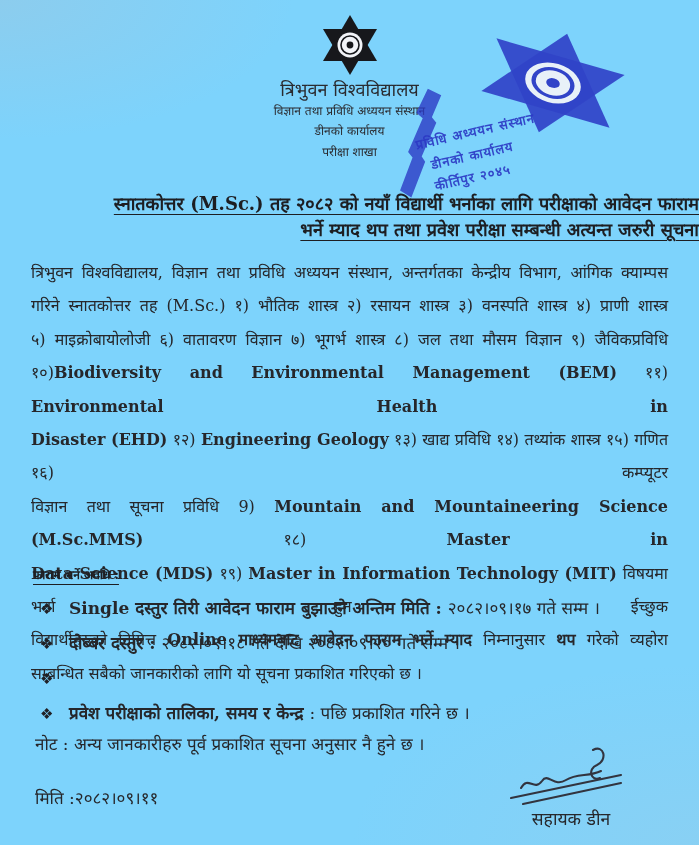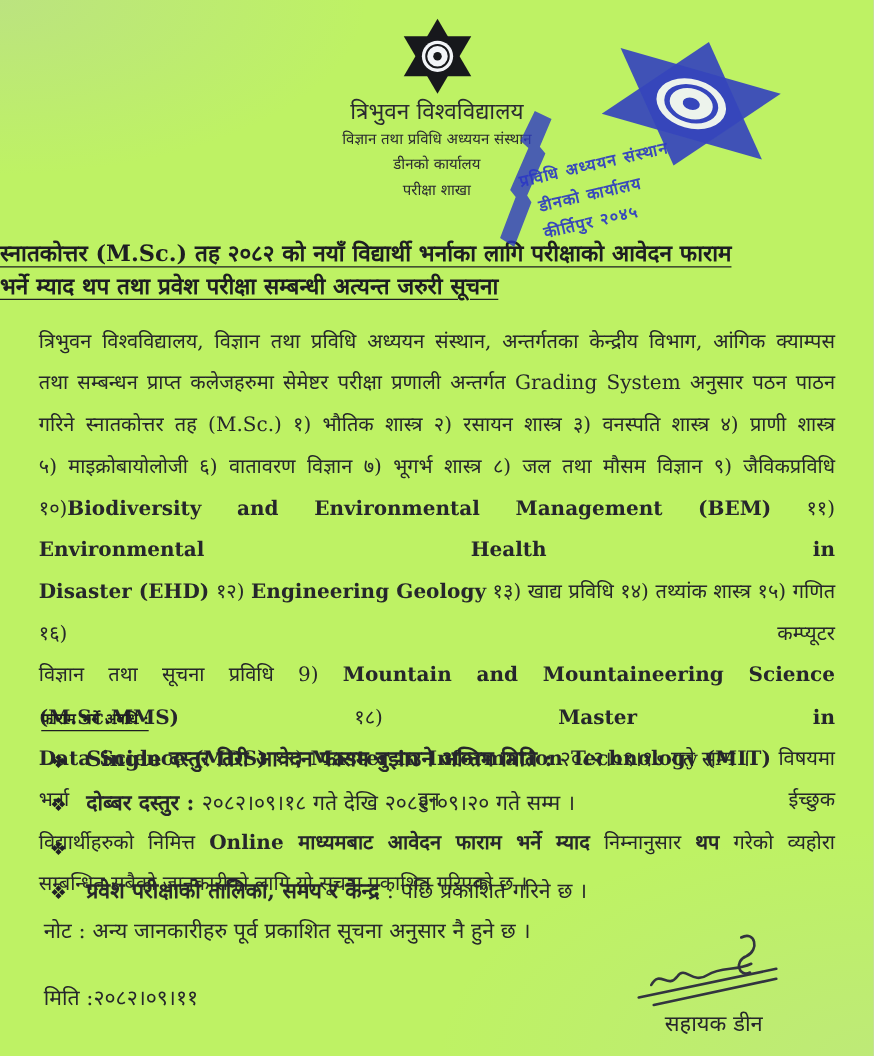--- a/index.html
+++ b/index.html
@@ -1,18 +1,18 @@
 <!DOCTYPE html>
 <html><head>
 <meta charset="utf-8">
 <style>
   html,body{margin:0;padding:0;background:#c9ccd2;}
   .page{
     position:relative; width:699px; height:845px; margin:0 auto;
-    background:#bef264; color:#26272b; overflow:hidden;
+    background:#7dd3fc; color:#26272b; overflow:hidden;
     font-family:"DejaVu Serif","Liberation Serif",serif;
   }
   .page::after{
     content:""; position:absolute; inset:0; pointer-events:none;
     background:
       radial-gradient(420px 200px at 0% 0%, rgba(180,188,200,.28), rgba(180,188,200,0) 70%),
       radial-gradient(500px 260px at 100% 100%, rgba(190,196,206,.18), rgba(190,196,206,0) 70%);
   }
   
   .letterhead{position:absolute; top:14px; left:0; right:0; text-align:center; z-index:2;}
@@ -21,21 +21,21 @@
   .lh-line.first{font-size:18px;}
   
   .stamp{position:absolute; left:388px; top:26px; width:272px; height:192px; z-index:3; color:#2b38c4;}
   .stamp-star{position:absolute; left:86px; top:4px; transform:rotate(16deg); opacity:.92;}
   .stamp-blob{position:absolute; left:4px; top:58px; opacity:.88; transform:rotate(6deg);}
   .stamp-text{position:absolute; font-weight:bold; font-size:13px; letter-spacing:1px; opacity:.9; white-space:nowrap; transform:rotate(-13deg);}
   .stamp-t1{left:26px; top:96px;}
   .stamp-t2{left:42px; top:120px;}
   .stamp-t3{left:46px; top:142px;}
   
-  .title{position:absolute; top:191px; left:0; right:0; text-align:left; z-index:2;
+  .title{position:absolute; top:191px; left:0; right:0; text-align:right; z-index:2;
          font-weight:bold; font-size:18px; line-height:26px; color:#1d1e22;}
   .title .tline{text-decoration:underline; text-underline-offset:4px; text-decoration-thickness:1px;}
   
   .body-par{position:absolute; top:256px; left:31px; width:637px; font-size:16px; line-height:33.4px; color:#26272b; z-index:2;}
   .rl{width:100%;}
   .rl.just{text-align:justify; text-align-last:justify;}
   .b{font-weight:bold;}
   
   .section-heading{position:absolute; top:566px; left:33px; font-weight:bold; font-size:12px; color:#1d1e22; z-index:2;
                    text-decoration:underline; text-underline-offset:5px; text-decoration-thickness:1px;}
@@ -85,21 +85,20 @@
     <div class="stamp-text stamp-t3">कीर्तिपुर २०४५</div>
   </div>
 
   <div class="title">
     <div><span class="tline">स्नातकोत्तर (M.Sc.) तह २०८२ को नयाँ विद्यार्थी भर्नाका लागि परीक्षाको आवेदन फाराम</span></div>
     <div><span class="tline">भर्ने म्याद थप तथा प्रवेश परीक्षा सम्बन्धी अत्यन्त जरुरी सूचना</span></div>
   </div>
 
   <div class="body-par">
       <div class="rl just"><span>त्रिभुवन विश्वविद्यालय, विज्ञान तथा प्रविधि अध्ययन संस्थान, अन्तर्गतका केन्द्रीय विभाग, आंगिक क्याम्पस</span></div>
-      <div class="rl just"><span>तथा सम्बन्धन प्राप्त कलेजहरुमा सेमेष्टर परीक्षा प्रणाली अन्तर्गत </span><span>Grading System</span><span> अनुसार पठन पाठन</span></div>
       <div class="rl just"><span>गरिने स्नातकोत्तर तह (M.Sc.) १) भौतिक शास्त्र २) रसायन शास्त्र ३) वनस्पति शास्त्र ४) प्राणी शास्त्र</span></div>
       <div class="rl just"><span>५) माइक्रोबायोलोजी ६) वातावरण विज्ञान ७) भूगर्भ शास्त्र ८) जल तथा मौसम विज्ञान ९) जैविकप्रविधि</span></div>
       <div class="rl just"><span>१०)</span><span class="b">Biodiversity and Environmental Management (BEM)</span><span> ११) </span><span class="b">Environmental Health in</span></div>
       <div class="rl just"><span class="b">Disaster (EHD)</span><span> १२) </span><span class="b">Engineering Geology</span><span> १३) खाद्य प्रविधि १४) तथ्यांक शास्त्र १५) गणित १६) कम्प्यूटर</span></div>
       <div class="rl just"><span>विज्ञान तथा सूचना प्रविधि 9) </span><span class="b">Mountain and Mountaineering Science (M.Sc.MMS)</span><span> १८) </span><span class="b">Master in</span></div>
       <div class="rl just"><span class="b">Data Science (MDS)</span><span> १९) </span><span class="b">Master in Information Technology (MIT)</span><span> विषयमा भर्ना हुन ईच्छुक</span></div>
       <div class="rl just"><span>विद्यार्थीहरुको निमित्त </span><span class="b">Online माध्यमबाट आवेदन फाराम भर्ने म्याद</span><span> निम्नानुसार </span><span class="b">थप</span><span> गरेको व्यहोरा</span></div>
       <div class="rl"><span>सम्बन्धित सबैको जानकारीको लागि यो सूचना प्रकाशित गरिएको छ ।</span></div>
     </div>
 

